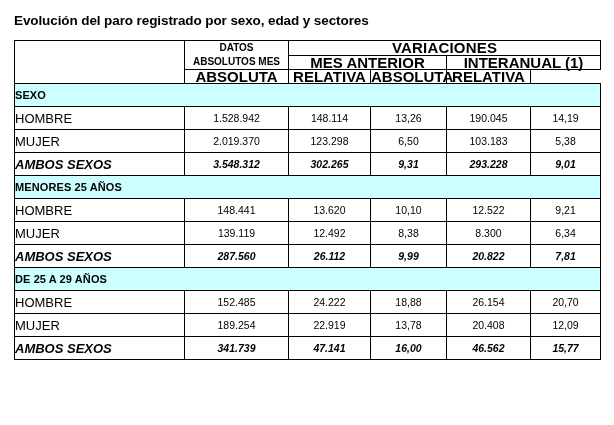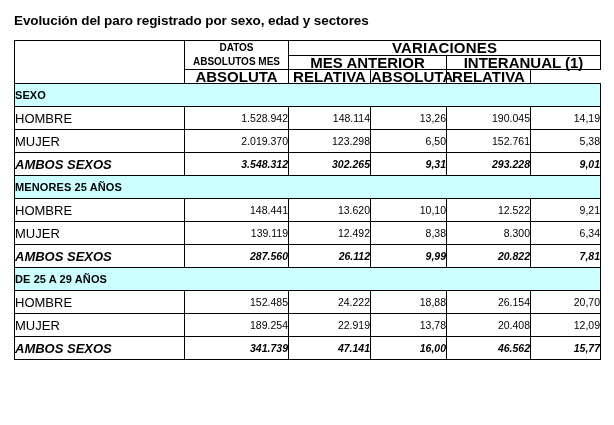--- a/index.html
+++ b/index.html
@@ -69,21 +69,21 @@
     height: 22px;
     padding-left: 5px;
     letter-spacing: 0.1px;
   }
   td.rowlabel {
     padding-left: 5px;
     height: 22px;
     font-size: 13px;
   }
   td.num {
-    text-align: right;
+    text-align: center;
     padding-right: 6px;
     height: 22px;
     font-size: 10.5px;
     font-variant-numeric: tabular-nums;
   }
   tr.total td {
     font-weight: bold;
     font-style: italic;
   }
   .col-label { width: 170px; }
@@ -139,21 +139,21 @@
           <td class="num">148.114</td>
           <td class="num">13,26</td>
           <td class="num">190.045</td>
           <td class="num">14,19</td>
         </tr>
         <tr>
           <td class="rowlabel">MUJER</td>
           <td class="num">2.019.370</td>
           <td class="num">123.298</td>
           <td class="num">6,50</td>
-          <td class="num">152.761</td>
+          <td class="num">103.183</td>
           <td class="num">5,38</td>
         </tr>
         <tr class="total">
           <td class="rowlabel">AMBOS SEXOS</td>
           <td class="num">3.548.312</td>
           <td class="num">302.265</td>
           <td class="num">9,31</td>
           <td class="num">293.228</td>
           <td class="num">9,01</td>
         </tr>

